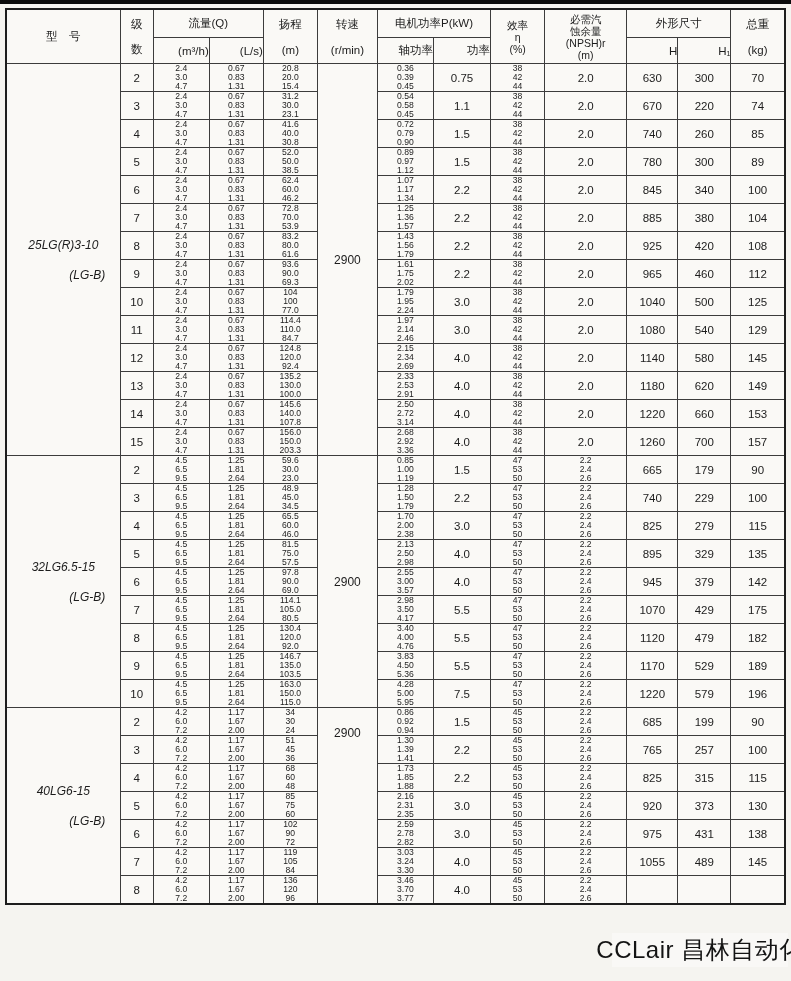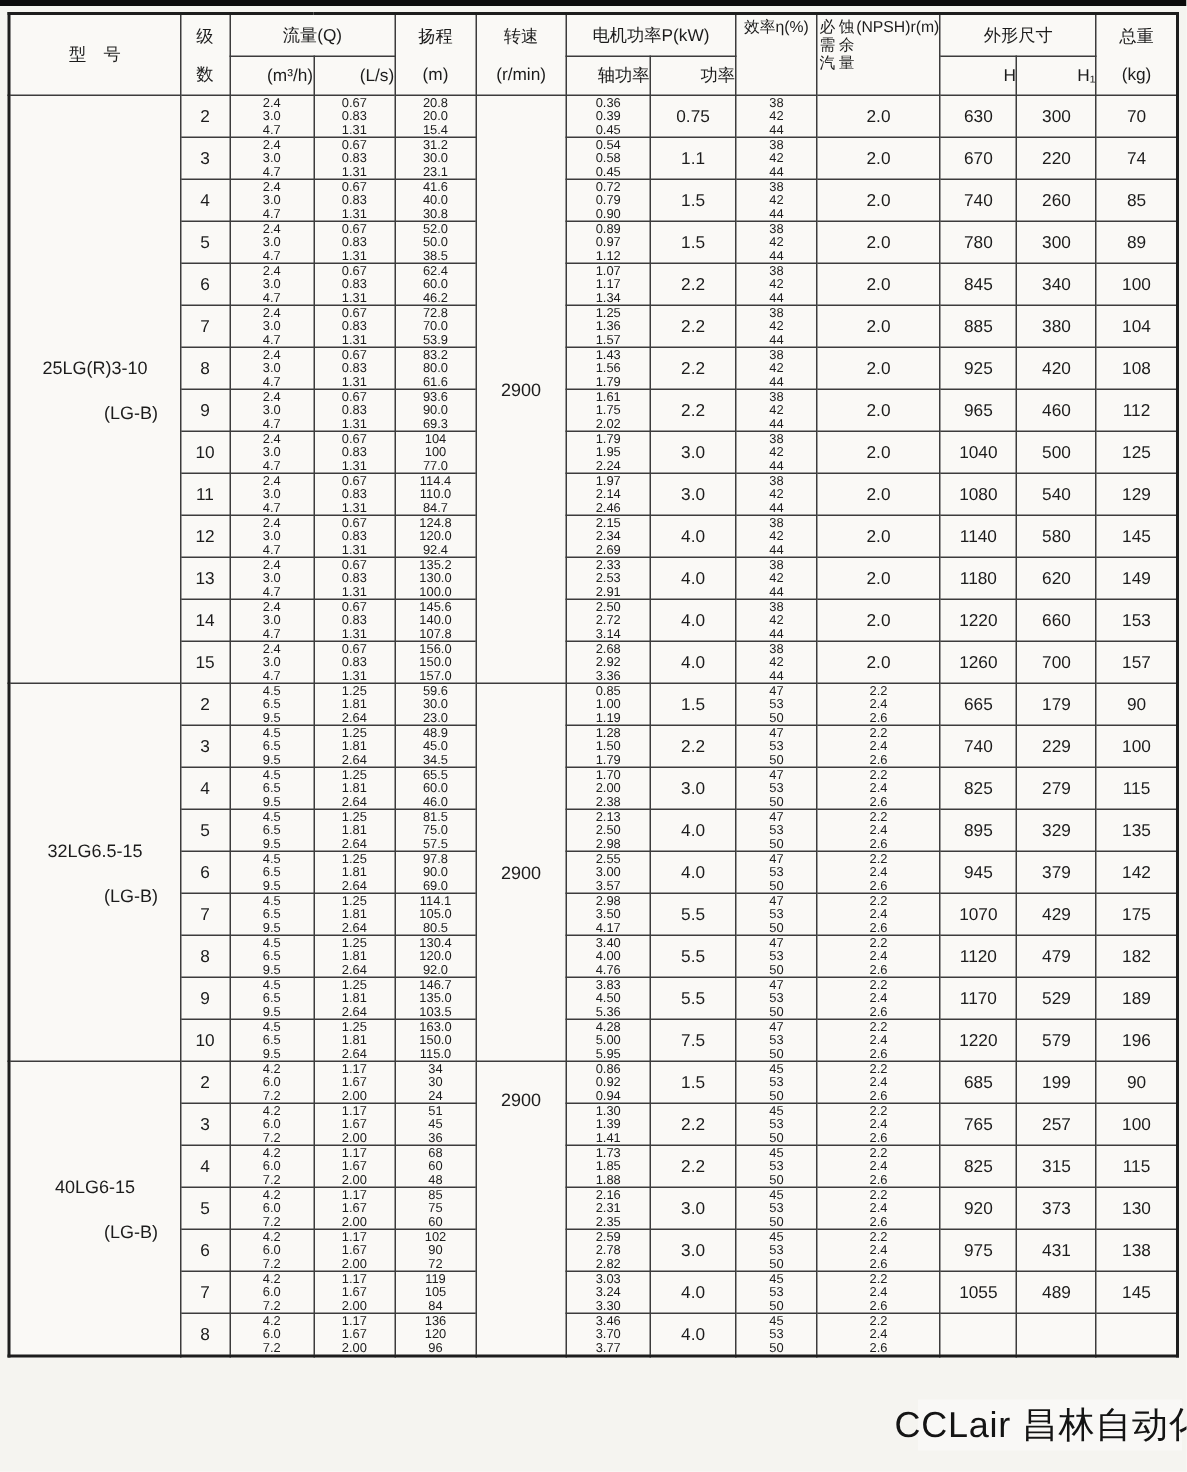--- a/index.html
+++ b/index.html
@@ -18,25 +18,25 @@
   table.spec th, table.spec td{
     border:1px solid #3c3c3c;
     padding:0;text-align:center;vertical-align:middle;
     overflow:hidden;
   }
   table.spec{border:2px solid #1d1d1d;}
   thead tr.h1 th{height:27px;}
   thead tr.h2 th{height:25px;text-align:right;}
   th{font-weight:normal;font-size:11.5px;}
   th .stack-between{display:flex;flex-direction:column;justify-content:space-around;height:50px;}
-  th .stack-center{display:flex;flex-direction:row;justify-content:center;height:50px;line-height:12px;}
+  th .stack-center{display:flex;flex-direction:column;justify-content:center;height:50px;line-height:12px;}
   th .stack-center span{font-size:10.5px;}
   tbody tr{height:27.8px;}
   td.num{font-size:11.5px;}
-  td.model{font-size:12px;}
+  td.model{font-size:12px;font-style:italic;}
   td.model .stack div + div{margin-top:16px;margin-left:48px;}
   td.small{font-size:8.6px;line-height:9px;}
   .stack{display:flex;flex-direction:column;align-items:center;justify-content:center;}
   td.speed{font-size:12px;}
   td.speed.top{vertical-align:top;}
   td.speed.top .spd{padding-top:18px;display:block;}
   .watermark{
     position:absolute;left:612px;top:933px;width:176px;height:34px;
     background:rgba(249,248,245,0.95);
     font-size:24px;color:#141414;white-space:nowrap;
@@ -752,21 +752,21 @@
           <div class="stack">
             <div>0.67</div>
             <div>0.83</div>
             <div>1.31</div>
           </div>
         </td>
         <td class="small">
           <div class="stack">
             <div>156.0</div>
             <div>150.0</div>
-            <div>157.0</div>
+            <div>203.3</div>
           </div>
         </td>
         <td class="small">
           <div class="stack">
             <div>2.68</div>
             <div>2.92</div>
             <div>3.36</div>
           </div>
         </td>
         <td class="num">4.0</td>

